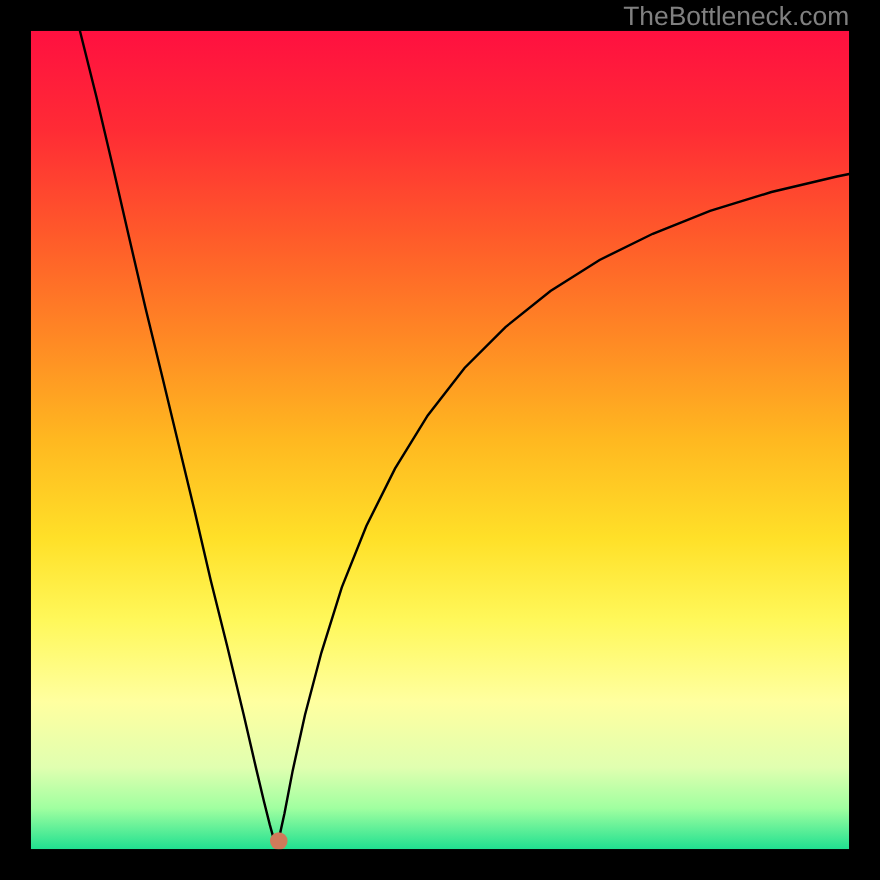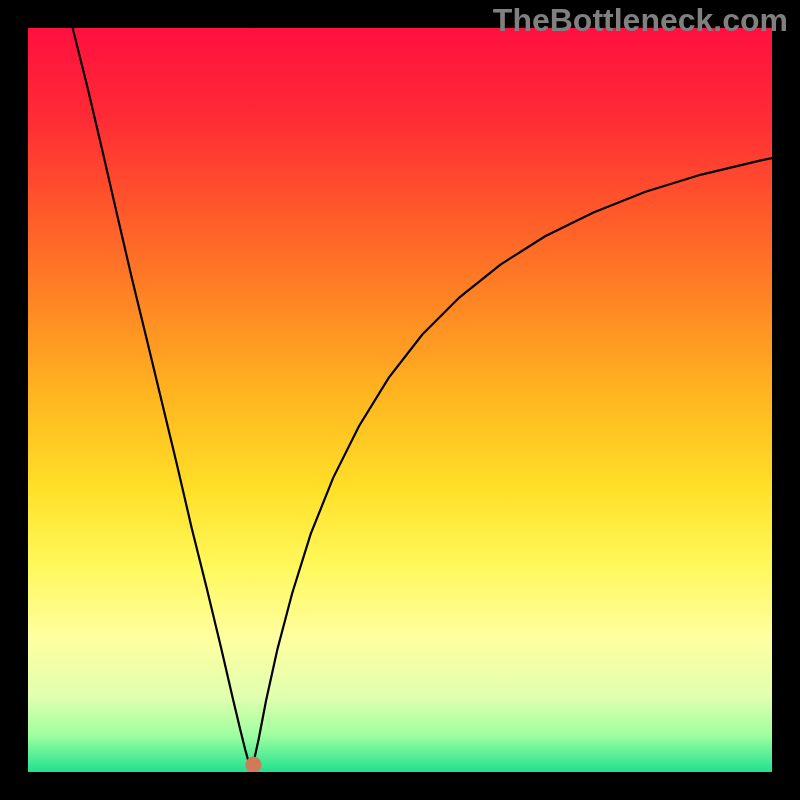--- a/index.html
+++ b/index.html
@@ -7,24 +7,24 @@
     padding: 0;
     width: 800px;
     height: 800px;
     background: #000;
     position: relative;
     font-family: Arial, Helvetica, sans-serif;
   }
   .watermark {
     position: absolute;
     top: 2px;
-    right: 12px;
+    right: 28px;
     color: #808080;
-    font-size: 32px;
-    font-weight: 700;
+    font-size: 24px;
+    font-weight: 400;
     z-index: 10;
   }
   .plot-area {
     position: absolute;
     left: 28px;
     top: 28px;
     width: 744px;
     height: 744px;
   }
   .plot-area svg {

